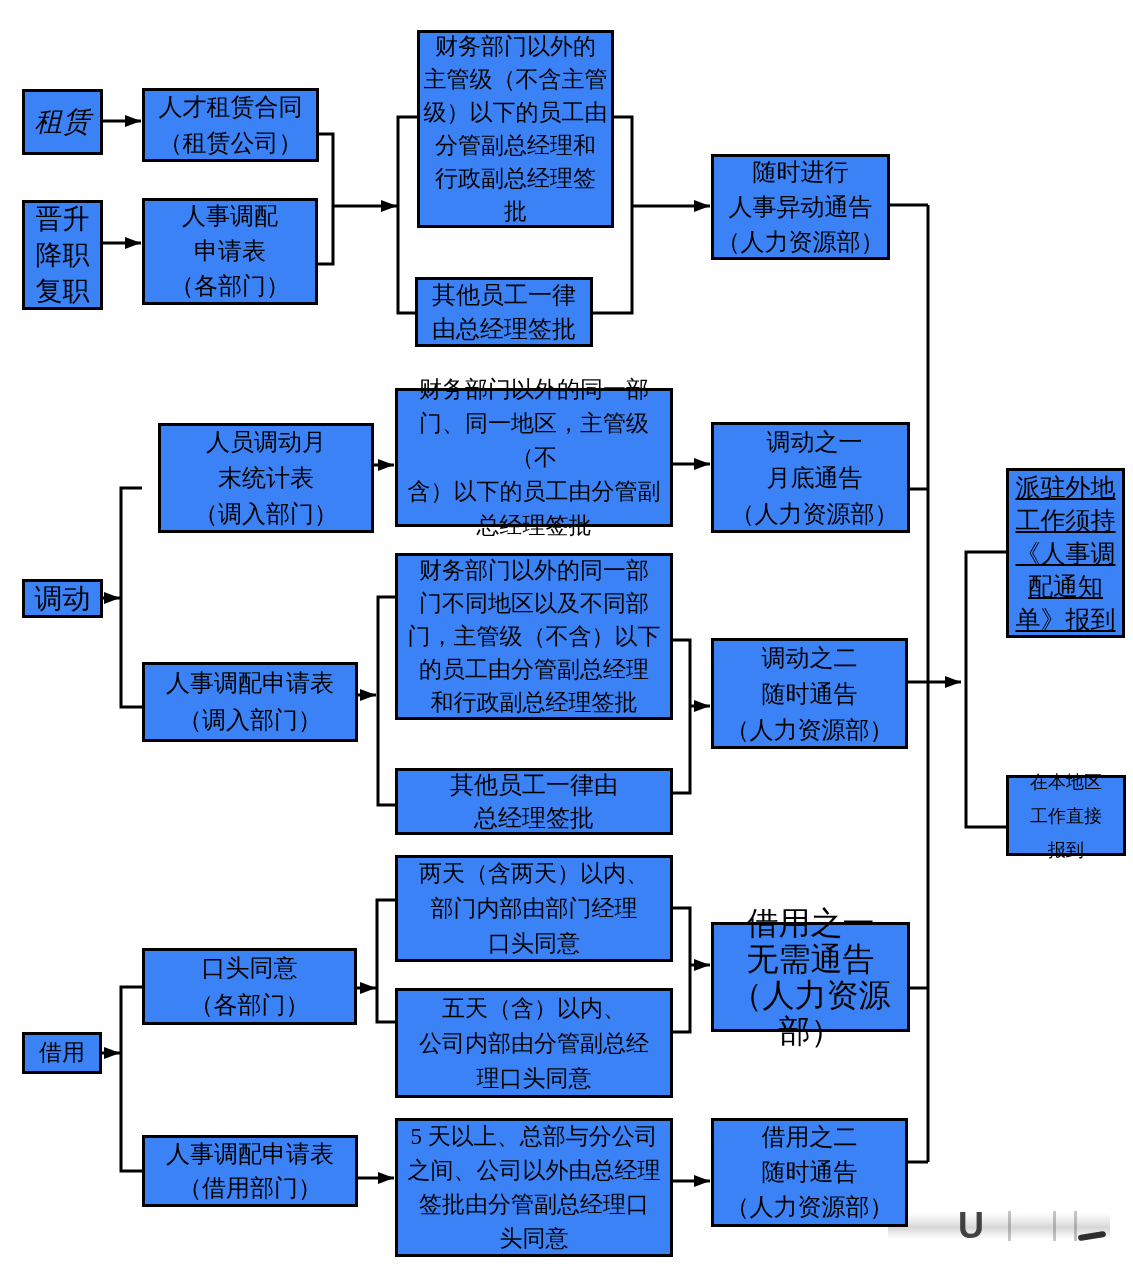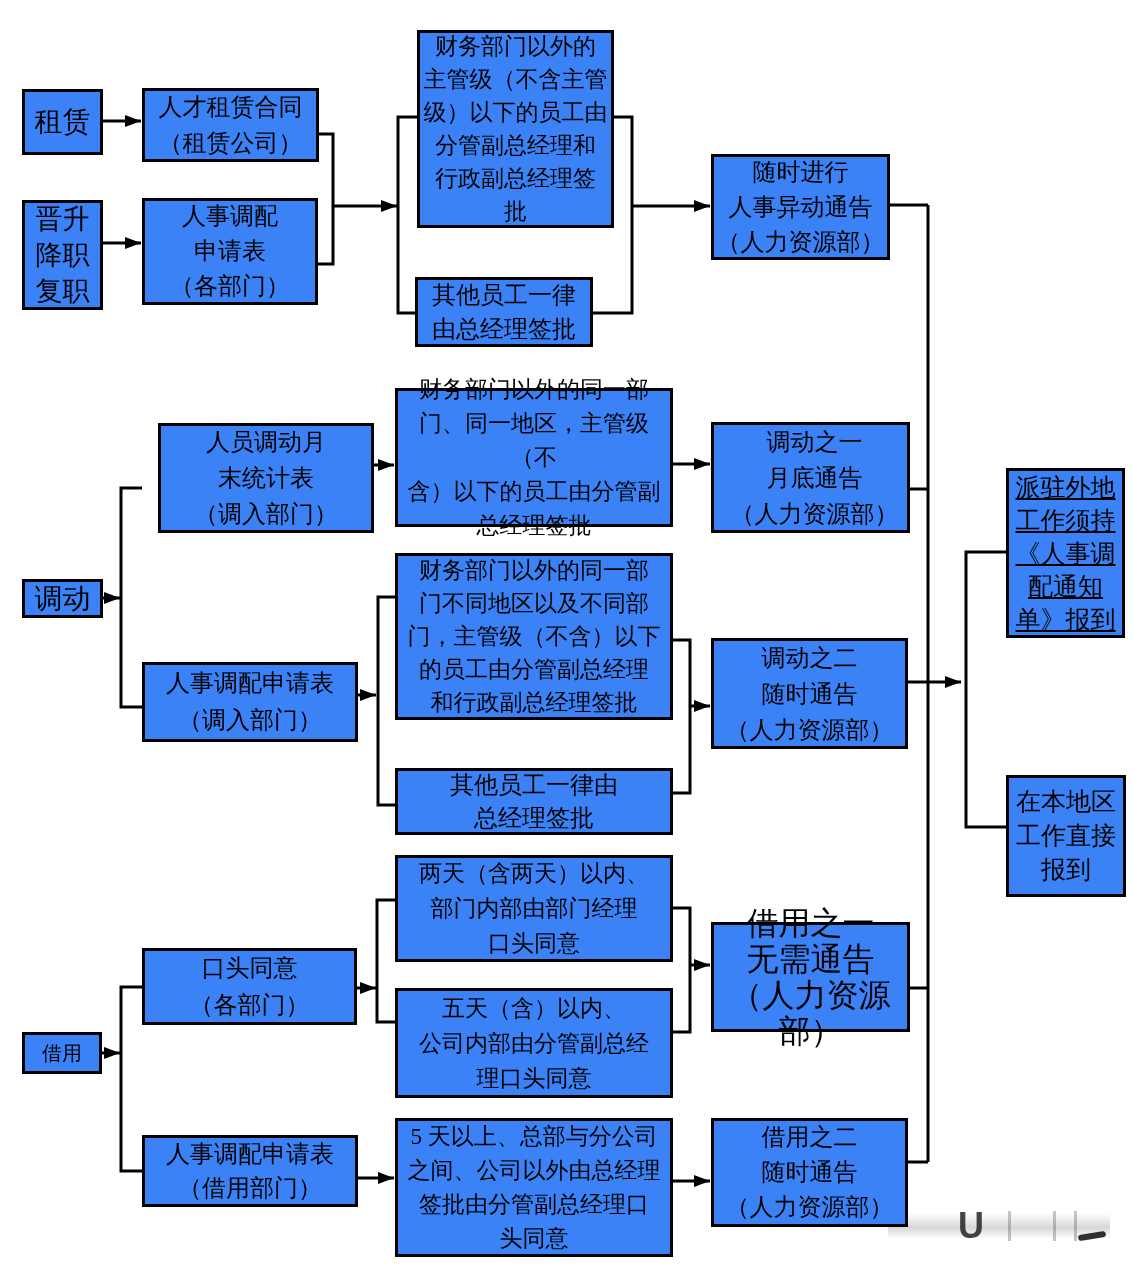--- a/index.html
+++ b/index.html
@@ -88,26 +88,26 @@
     <line x1="357" y1="988" x2="376" y2="988" marker-end="url(#arw)"></line>
     <polyline points="395,900 377,900 377,1022 395,1022"></polyline>
     <polyline points="673,908 690,908 690,1032 673,1032"></polyline>
     <line x1="690" y1="965" x2="710" y2="965" marker-end="url(#arw)"></line>
     <line x1="910" y1="988" x2="928" y2="988"></line>
     <line x1="358" y1="1178" x2="394" y2="1178" marker-end="url(#arw)"></line>
     <line x1="673" y1="1181" x2="710" y2="1181" marker-end="url(#arw)"></line>
     <line x1="908" y1="1162" x2="928" y2="1162"></line>
   </svg>
 
-  <div class="node" style="left:22px;top:89px;width:81px;height:66px;font-size:28px;line-height:34px;">租赁</div>
+  <div class="node" style="left:22px;top:89px;width:81px;height:66px;font-size:28px;line-height:34px;font-style:italic;">租赁</div>
   <div class="node" style="left:22px;top:200px;width:81px;height:110px;font-size:27px;line-height:36px;">晋升
 降职
 复职</div>
   <div class="node" style="left:22px;top:579px;width:81px;height:39px;font-size:28px;line-height:32px;">调动</div>
-  <div class="node" style="left:22px;top:1032px;width:80px;height:42px;font-size:20px;line-height:34px;">借用</div>
+  <div class="node" style="left:22px;top:1032px;width:80px;height:42px;font-size:23px;line-height:34px;">借用</div>
 
   <div class="node" style="left:142px;top:88px;width:177px;height:74px;font-size:24px;line-height:36px;">人才租赁合同
 （租赁公司）</div>
   <div class="node" style="left:142px;top:198px;width:176px;height:107px;font-size:24px;line-height:35px;">人事调配
 申请表
 （各部门）</div>
   <div class="node" style="left:417px;top:30px;width:197px;height:198px;font-size:23px;line-height:33px;">财务部门以外的
 主管级（不含主管
 级）以下的员工由
 分管副总经理和
@@ -140,21 +140,21 @@
 总经理签批</div>
   <div class="node" style="left:711px;top:638px;width:197px;height:111px;font-size:24px;line-height:36px;">调动之二
 随时通告
 （人力资源部）</div>
 
   <div class="node" style="left:1006px;top:468px;width:119px;height:170px;font-size:25px;line-height:33px;text-decoration:underline;">派驻外地
 工作须持
 《人事调
 配通知
 单》报到</div>
-  <div class="node" style="left:1006px;top:775px;width:120px;height:122px;font-size:25px;line-height:34px;">在本地区
+  <div class="node" style="left:1006px;top:775px;width:120px;height:81px;font-size:18px;line-height:34px;">在本地区
 工作直接
 报到</div>
 
   <div class="node" style="left:142px;top:948px;width:215px;height:77px;font-size:24px;line-height:37px;">口头同意
 （各部门）</div>
   <div class="node" style="left:395px;top:855px;width:278px;height:107px;font-size:23px;line-height:35px;">两天（含两天）以内、
 部门内部由部门经理
 口头同意</div>
   <div class="node" style="left:711px;top:922px;width:199px;height:110px;font-size:32px;line-height:36px;">借用之一
 无需通告

